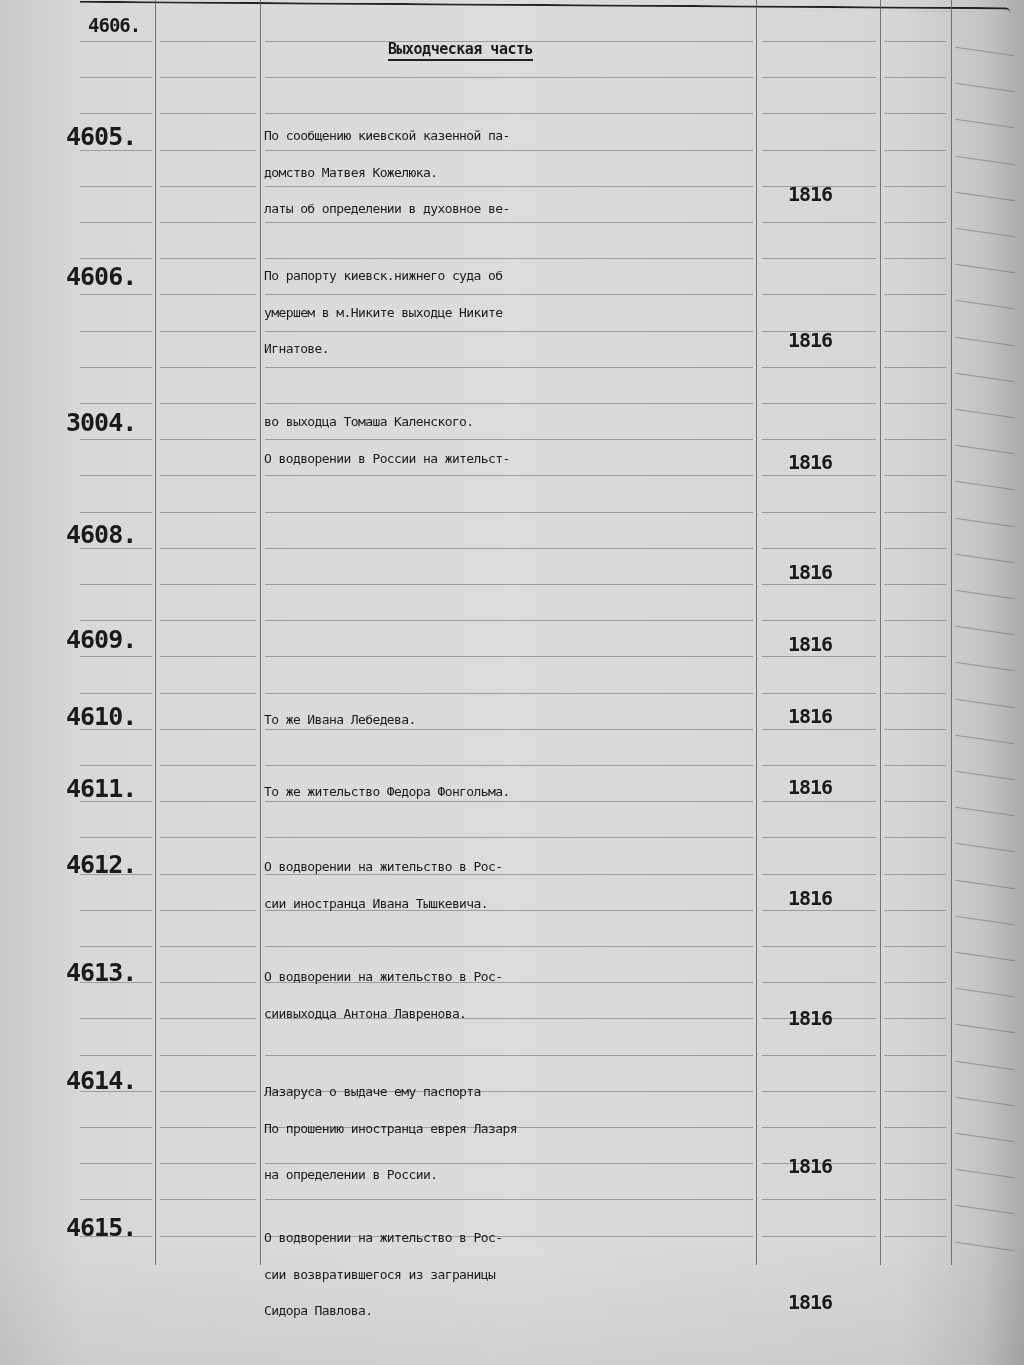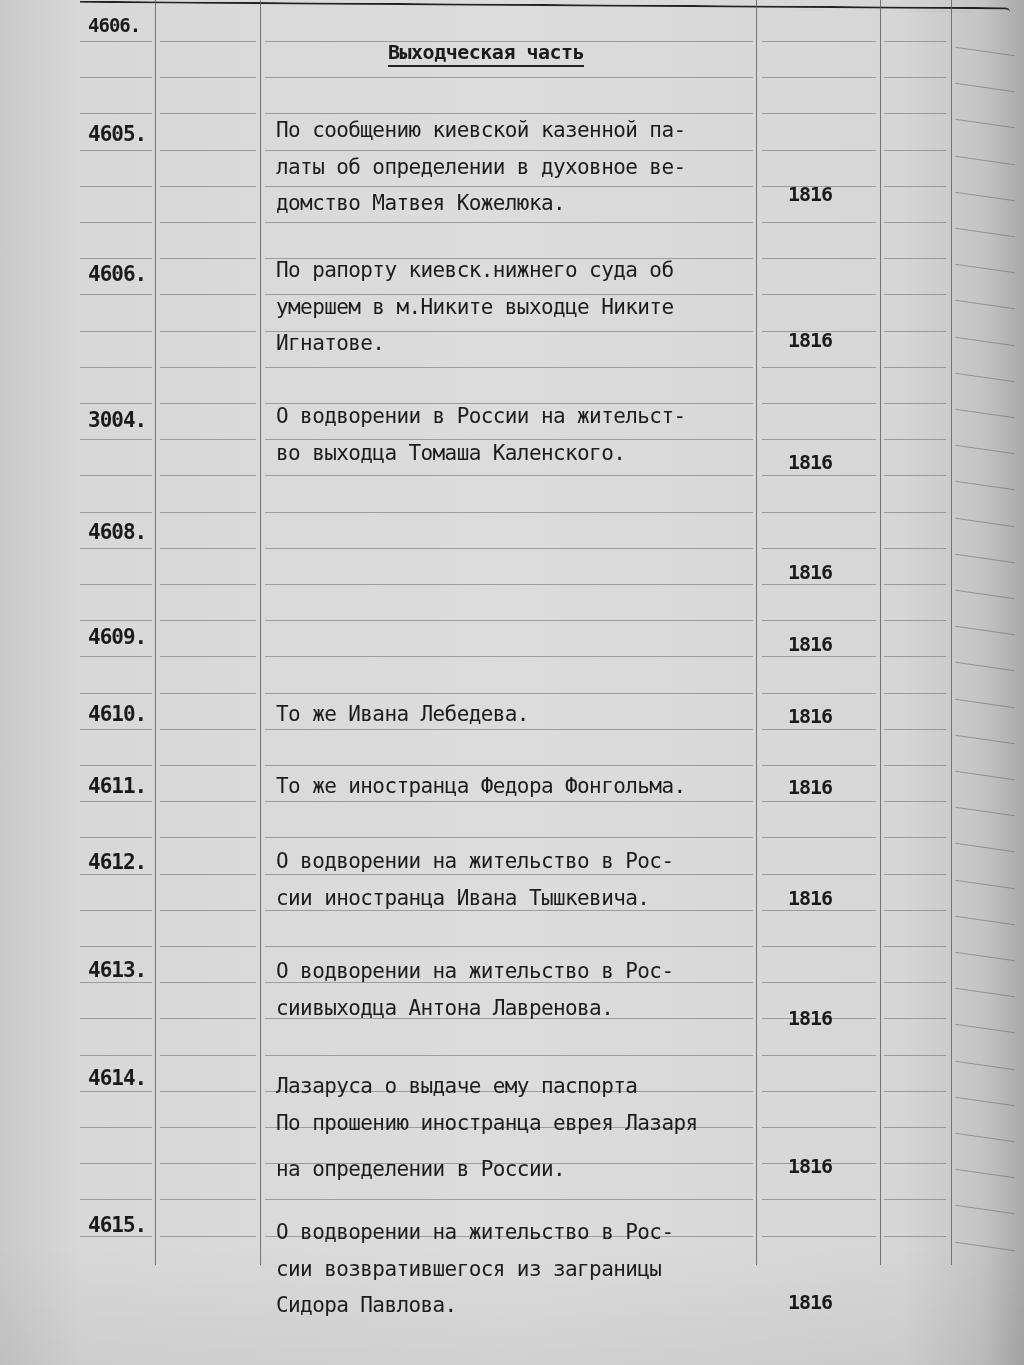--- a/index.html
+++ b/index.html
@@ -18,35 +18,36 @@
     background: linear-gradient(180deg, rgba(0,0,0,0) 0%, rgba(0,0,0,0.05) 100%);
     pointer-events: none;
   }
   .vline { position: absolute; top: 0; bottom: 100px; width: 1px; background: #5a5a5a; opacity: 0.8; }
   .hline { position: absolute; height: 1px; background: #6a6a6a; opacity: 0.55; }
   .topline {
     position: absolute; left: 80px; top: 4px; width: 930px; height: 3px;
     border-top: 2px solid #222; border-radius: 0 60px 0 0; transform: rotate(0.4deg);
   }
   .num {
-    position: absolute; left: 88px; width: 80px;
-    font-size: 21px; font-weight: bold; color: #1a1a1a; letter-spacing: -1px;
+    position: absolute; left: 66px; width: 80px;
+    font-size: 25px; font-weight: bold; color: #1a1a1a; letter-spacing: -1px;
   }
   .text {
-    position: absolute; left: 276px; width: 500px;
-    font-size: 21px; line-height: 36.5px; color: #1c1c1c; letter-spacing: -0.6px;
+    position: absolute; left: 264px; width: 500px;
+    font-size: 13px; line-height: 36.5px; color: #1c1c1c; letter-spacing: -0.6px;
     white-space: pre;
+    margin-top: 6px;
   }
   .year {
     position: absolute; left: 788px; width: 60px;
     font-size: 20px; font-weight: bold; color: #1a1a1a; letter-spacing: -1px;
   }
   .heading {
     position: absolute; left: 388px; top: 40px;
-    font-size: 20px; font-weight: bold; color: #1a1a1a; letter-spacing: -0.5px;
+    font-size: 15px; font-weight: bold; color: #1a1a1a; letter-spacing: -0.5px;
     border-bottom: 2px solid #222; padding-bottom: 1px;
   }
   .top-num { position: absolute; left: 88px; top: 14px; font-size: 19px; font-weight: bold; color: #1a1a1a; letter-spacing: -1px; }
 </style>
 </head>
 <body>
 
 <div class="page">
 
   <div class="topline"></div>
@@ -261,43 +262,43 @@
       <div class="hline" style="left: 265px; top: 1235.6px; width: 488px;"></div>
       <div class="hline" style="left: 762px; top: 1235.6px; width: 114px;"></div>
       <div class="hline" style="left: 884px; top: 1235.6px; width: 62px;"></div>
       <div class="hline" style="left: 955px; top: 1245.6px; width: 60px; transform: rotate(8deg);"></div>
     </div>
 
   <div class="top-num">4606.</div>
   <div class="heading">Выходческая часть</div>
 
   <div class="num" style="top:122px">4605.</div>
-  <div class="text" style="top:112px"><div>По сообщению киевской казенной па-</div><div>латы об определении в духовное ве-</div><div>домство Матвея Кожелюка.</div></div>
+  <div class="text" style="top:112px"><div>По сообщению киевской казенной па-</div><div>домство Матвея Кожелюка.</div><div>латы об определении в духовное ве-</div></div>
   <div class="year" style="top:182px">1816</div>
 
   <div class="num" style="top:262px">4606.</div>
   <div class="text" style="top:252px"><div>По рапорту киевск.нижнего суда об</div><div>умершем в м.Никите выходце Никите</div><div>Игнатове.</div></div>
   <div class="year" style="top:328px">1816</div>
 
   <div class="num" style="top:408px">3004.</div>
-  <div class="text" style="top:398px"><div>О водворении в России на жительст-</div><div>во выходца Томаша Каленского.</div></div>
+  <div class="text" style="top:398px"><div>во выходца Томаша Каленского.</div><div>О водворении в России на жительст-</div></div>
   <div class="year" style="top:450px">1816</div>
 
   <div class="num" style="top:520px">4608.</div>
   <div class="year" style="top:560px">1816</div>
 
   <div class="num" style="top:625px">4609.</div>
   <div class="year" style="top:632px">1816</div>
 
   <div class="num" style="top:702px">4610.</div>
   <div class="text" style="top:696px"><div>То же Ивана Лебедева.</div></div>
   <div class="year" style="top:704px">1816</div>
 
   <div class="num" style="top:774px">4611.</div>
-  <div class="text" style="top:768px"><div>То же иностранца Федора Фонгольма.</div></div>
+  <div class="text" style="top:768px"><div>То же жительство Федора Фонгольма.</div></div>
   <div class="year" style="top:775px">1816</div>
 
   <div class="num" style="top:850px">4612.</div>
   <div class="text" style="top:843px"><div>О водворении на жительство в Рос-</div><div>сии иностранца Ивана Тышкевича.</div></div>
   <div class="year" style="top:886px">1816</div>
 
   <div class="num" style="top:958px">4613.</div>
   <div class="text" style="top:953px"><div>О водворении на жительство в Рос-</div><div>сиивыходца Антона Лавренова.</div></div>
   <div class="year" style="top:1006px">1816</div>
 

